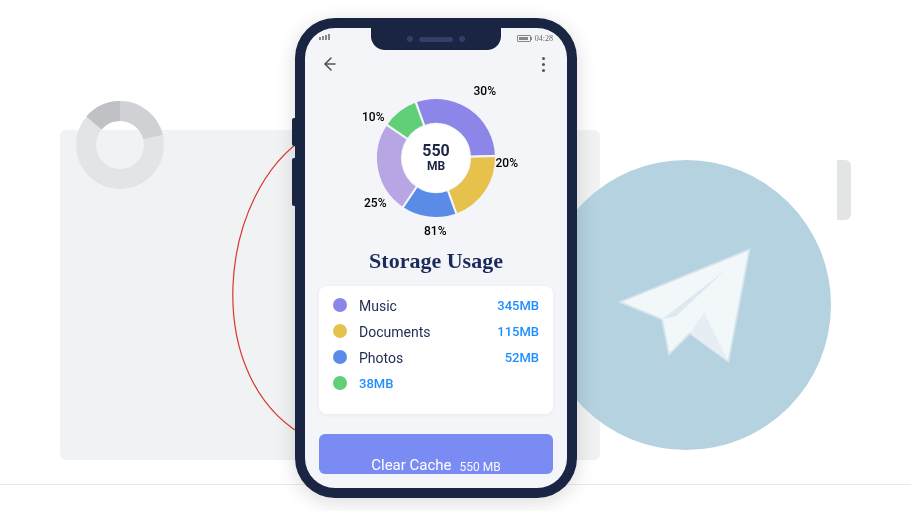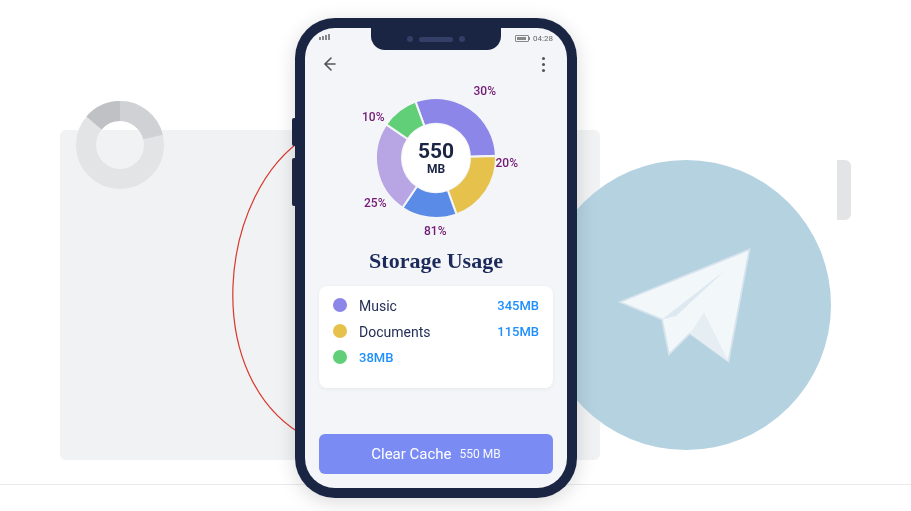--- a/index.html
+++ b/index.html
@@ -44,51 +44,51 @@
   .notch {
     position: absolute; top: 0; left: 50%; transform: translateX(-50%);
     width: 130px; height: 22px; background: #1a2443; border-radius: 0 0 14px 14px;
     display:flex; align-items:center; justify-content:center; gap:6px;
   }
   .notch-dot { width:6px; height:6px; border-radius:50%; background:#333f66; }
   .notch-pill { width:34px; height:5px; border-radius:3px; background:#333f66; }
 
   .status-bar { position:absolute; top:4px; left:0; right:0; height:16px; font-size:8px; color:#666; }
   .status-left { position:absolute; left:14px; top:2px; display:flex; gap:3px; align-items:center;}
-  .status-right { position:absolute; right:14px; top:2px; display:flex; gap:4px; align-items:center;}
+  .status-right { position:absolute; right:14px; top:2px; display:flex; gap:4px; align-items:center;font-family:Liberation Serif, serif;}
   .sb-signal { display:flex; gap:1px; align-items:flex-end;}
   .sb-signal span{ width:2px; background:#888;}
   .sb-signal span:nth-child(1){height:3px;} .sb-signal span:nth-child(2){height:4px;}
   .sb-signal span:nth-child(3){height:5px;} .sb-signal span:nth-child(4){height:6px;}
   .sb-batt { width:14px; height:7px; border:1px solid #888; border-radius:1px; position:relative;}
   .sb-batt::after{content:"";position:absolute;right:-2px;top:1px;width:1px;height:3px;background:#888;}
   .sb-batt-fill{position:absolute;left:1px;top:1px;bottom:1px;width:9px;background:#888;}
 
   .nav-bar { position:absolute; top:24px; left:0; right:0; height:24px; }
   .back-btn { position:absolute; left:14px; top:2px; width:20px; height:20px; cursor:pointer; }
   .more-btn { position:absolute; right:14px; top:2px; width:20px; height:20px; display:flex; flex-direction:column; gap:3px; align-items:center; justify-content:center; cursor:pointer;}
   .more-btn span { width:3px; height:3px; border-radius:50%; background:#555; }
 
   .donut-wrap { position:absolute; top:50px; left:50%; transform:translateX(-50%); width:160px; height:160px; }
   .donut-center { position:absolute; top:50%; left:50%; transform:translate(-50%,-50%); width:68px; height:68px; background:#fff; border-radius:50%; display:flex; flex-direction:column; align-items:center; justify-content:center; }
-  .donut-center .val{ font-size:21px; font-weight:700; color:#1a2443; line-height:1;}
+  .donut-center .val{ font-size:16px; font-weight:700; color:#1a2443; line-height:1;}
   .donut-center .unit{ font-size:12px; font-weight:700; color:#1a2443;}
-  .slice-label { position:absolute; font-size:12px; color:#701a75; font-weight:500; }
+  .slice-label { position:absolute; font-size:12px; color:#000000; font-weight:500; }
 
   .title { position:absolute; top:220px; left:0; right:0; text-align:center; font-size:22px; font-weight:600; color:#1b2a5a;font-family:Liberation Serif, serif; }
 
   .legend-card { position:absolute; top:258px; left:14px; right:14px; background:#fff; border-radius:8px; padding:12px 14px; box-shadow:0 1px 4px rgba(0,0,0,0.05);}
   .legend-row { display:flex; height:26px; }
   .legend-dot { width:14px; height:14px; border-radius:50%; margin-right:12px; }
   .legend-name { flex:1; color:#242f57; font-size:14px; }
   .legend-val { color:#1f8fff; font-size:13px; font-weight:500;}
 
   .clear-btn {
     position:absolute; bottom:14px; left:14px; right:14px; height:40px; background:#7a8cf4; border-radius:6px;
-    display:flex; align-items:center; justify-content:center; gap:8px; cursor:pointer; color:#fff; font-size:15px;margin-top:34px;
+    display:flex; align-items:flex-end; justify-content:center; gap:8px; cursor:pointer; color:#fff; font-size:15px;margin-top:34px;
   }
   .clear-btn .sz { font-size:12px; opacity:.95;}
 
   
   .annot-arrow { position:absolute; left:208px; top:130px; width:120px; height:320px; pointer-events:none; }
 
   .floor { position:absolute; left:0; right:0; bottom:26px; height:1px; background:#e9eaec; }
 </style>
 </head>
 <body>
@@ -182,20 +182,25 @@
           <span class="legend-dot" style="background: rgb(139, 134, 232);"></span>
           <span class="legend-name">Music</span>
           <span class="legend-val">345MB</span>
         </div>
         <div class="legend-row">
           <span class="legend-dot" style="background: rgb(230, 194, 77);"></span>
           <span class="legend-name">Documents</span>
           <span class="legend-val">115MB</span>
         </div>
         <div class="legend-row">
+          <span class="legend-dot" style="background: rgb(90, 139, 230);"></span>
+          <span class="legend-name">Photos</span>
+          <span class="legend-val">52MB</span>
+        </div>
+        <div class="legend-row">
           <span class="legend-dot" style="background: rgb(96, 207, 120);"></span>
           <span class="legend-val">38MB</span>
         </div>
       </div>
 
     <div class="clear-btn">
       <span>Clear Cache</span>
       <span class="sz">550 MB</span>
     </div>
 

